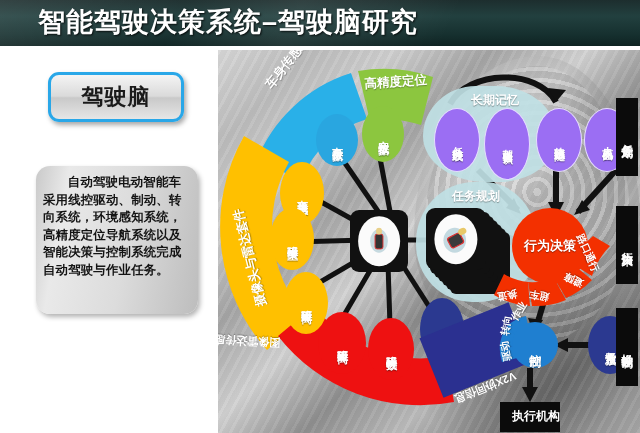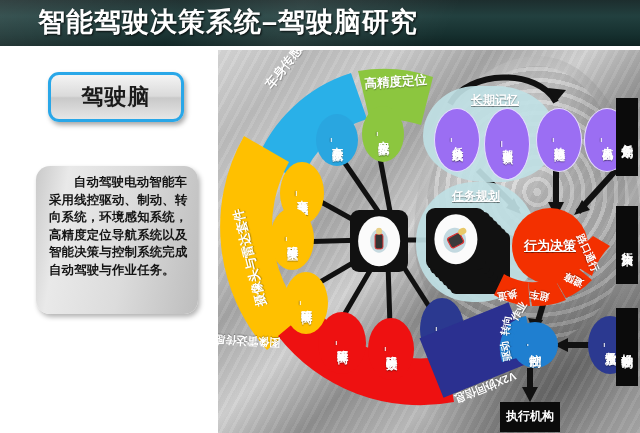--- a/index.html
+++ b/index.html
@@ -23,21 +23,21 @@
     border:3px solid #29a7e8;border-radius:11px;
     background:linear-gradient(180deg,#f4f4f4 0%,#dadada 48%,#c9c9c9 52%,#e6e6e6 100%);
     box-shadow:2px 3px 5px rgba(0,0,0,.35);
     display:flex;align-items:center;justify-content:center;}
   .brainbox span{font-size:22px;font-weight:bold;color:#1a1a1a;letter-spacing:1px;}
 
   .textcard{position:absolute;left:36px;top:166px;width:162px;height:148px;
     border-radius:14px;
     background:linear-gradient(100deg,#c9c9c9 0%,#e9e9e9 18%,#dcdcdc 55%,#bdbdbd 100%);
     box-shadow:2px 3px 5px rgba(0,0,0,.3);
-    padding:8px 7px 4px 13px;box-sizing:border-box;}
+    padding:8px 7px 4px 7px;box-sizing:border-box;}
   .textcard p{margin:0;text-indent:2em;font-size:12.4px;line-height:1.42;
     font-weight:bold;color:#141414;letter-spacing:.2px;}
 
   
   .stage{position:absolute;left:218px;top:50px;width:422px;height:383px;overflow:hidden;
     background:#9a9a9a;}
   .bg-photo{position:absolute;inset:0;
     background:
       radial-gradient(ellipse 150px 120px at 330px 120px,rgba(255,255,255,.30),rgba(255,255,255,0) 70%),
       radial-gradient(ellipse 170px 150px at 300px 300px,rgba(0,0,0,.30),rgba(0,0,0,0) 70%),
@@ -52,21 +52,21 @@
     background:radial-gradient(ellipse at 40% 35%,rgba(245,245,245,.55),rgba(120,120,120,.25) 60%,rgba(60,60,60,.15));
     filter:blur(.5px);}
   .brain-shape:after{content:"";position:absolute;inset:10px;
     border-radius:inherit;
     background:repeating-radial-gradient(circle at 55% 45%,rgba(255,255,255,.22) 0 4px,rgba(90,90,90,.18) 4px 11px);
     opacity:.75;}
 
   .el{position:absolute;box-sizing:border-box;}
   .lbl{position:absolute;display:flex;align-items:center;justify-content:center;
     text-align:right;color:#fff;font-weight:bold;line-height:1.05;
-    text-shadow:0 1px 1px rgba(0,0,0,.35);text-decoration:underline;}
+    text-shadow:0 1px 1px rgba(0,0,0,.35);}
 
   .ell{border-radius:50%;}
   .vtext{writing-mode:vertical-rl;text-orientation:upright;letter-spacing:1px;}
 
   
   .arc{position:absolute;}
   .arc svg{overflow:visible;display:block;}
   .arcword{position:absolute;color:#fff;font-weight:bold;white-space:nowrap;
     text-shadow:0 1px 1px rgba(0,0,0,.3);}
 
@@ -304,18 +304,18 @@
 
     <div class="blkbox" style="left:398px;top:48px;width:22px;height:78px;font-size:11.5px;">
       <span class="vtext">任务规划</span>
     </div>
     <div class="blkbox" style="left:398px;top:156px;width:22px;height:78px;font-size:11.5px;">
       <span class="vtext">行为决策</span>
     </div>
     <div class="blkbox" style="left:398px;top:258px;width:22px;height:78px;font-size:11.5px;">
       <span class="vtext">操纵控制</span>
     </div>
-    <div class="blkbox" style="left:282px;top:352px;width:60px;height:30px;font-size:12px;">
+    <div class="blkbox" style="left:282px;top:352px;width:60px;height:30px;font-size:12px;justify-content:flex-end;">
       <span>执行机构</span>
     </div>
 
   </div>
 </div>
 
 </body></html>

